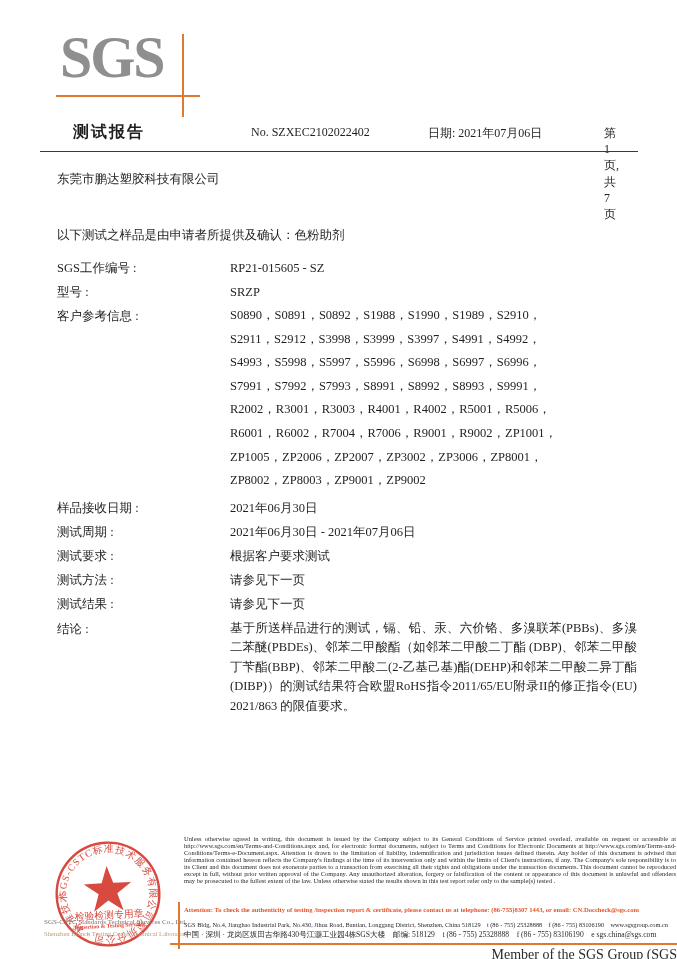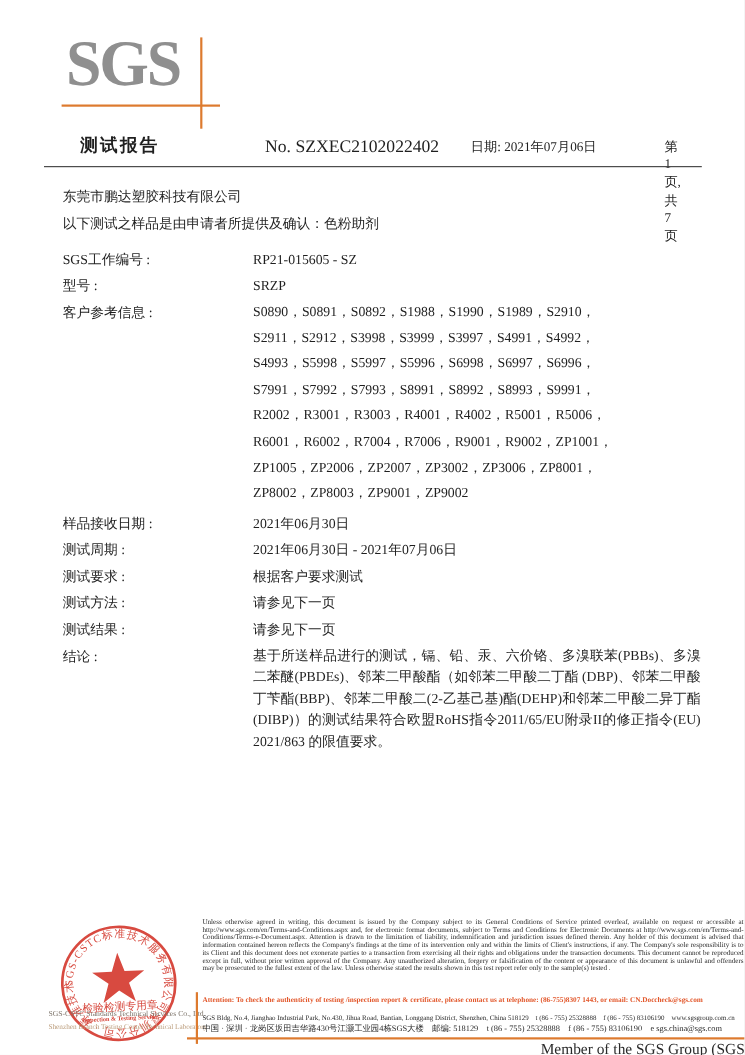--- a/index.html
+++ b/index.html
@@ -12,28 +12,28 @@
   
   .logo-text{
     position:absolute;left:60px;top:24px;
     font-size:58px;font-weight:bold;color:#8f8f8f;
     letter-spacing:-2px;transform:scaleY(1.02);
   }
   .logo-hline{position:absolute;left:56px;top:95px;width:144px;height:2px;background:#dd7a2e;}
   .logo-vline{position:absolute;left:182px;top:34px;width:2px;height:83px;background:#dd7a2e;}
   .title-row{position:absolute;left:0;top:120px;width:568px;height:26px;margin-left:16px;}
   .report-title{position:absolute;left:57px;top:2px;font-size:16px;font-weight:bold;letter-spacing:2px;}
-  .report-no{position:absolute;left:225px;top:5px;font-size:16px;}
+  .report-no{position:absolute;left:235px;top:5px;font-size:12px;}
   .report-date{position:absolute;left:412px;top:5px;font-size:12px;}
   .report-page{position:absolute;left:588px;top:5px;font-size:12px;}
   .header-rule{position:absolute;left:40px;top:151px;width:598px;height:1px;background:#3a3a3a;}
   
   .body-block{position:absolute;left:57px;top:166px;width:580px;font-size:12.5px;}
   .company-line{line-height:26px;}
-  .intro-line{margin-bottom:10px;line-height:22px;}
+  .intro-line{margin-top:32px;margin-bottom:10px;line-height:22px;}
   .frow{display:flex;line-height:24px;}
   .frow .lbl{width:173px;flex-shrink:0;}
   .frow .val{flex:1;}
   .ref-lines .ref-line{line-height:23.6px;}
   .gap-sm{height:3px;}
   .conclusion-row{display:flex;margin-top:3px;}
   .conclusion-row .lbl{width:173px;flex-shrink:0;line-height:20px;}
   .conclusion-row .val{flex:1;max-width:424px;line-height:19.5px;text-align:justify;}
   
   .stamp{position:absolute;left:50px;top:838px;width:116px;height:112px;transform:rotate(-3deg);opacity:.92;}

